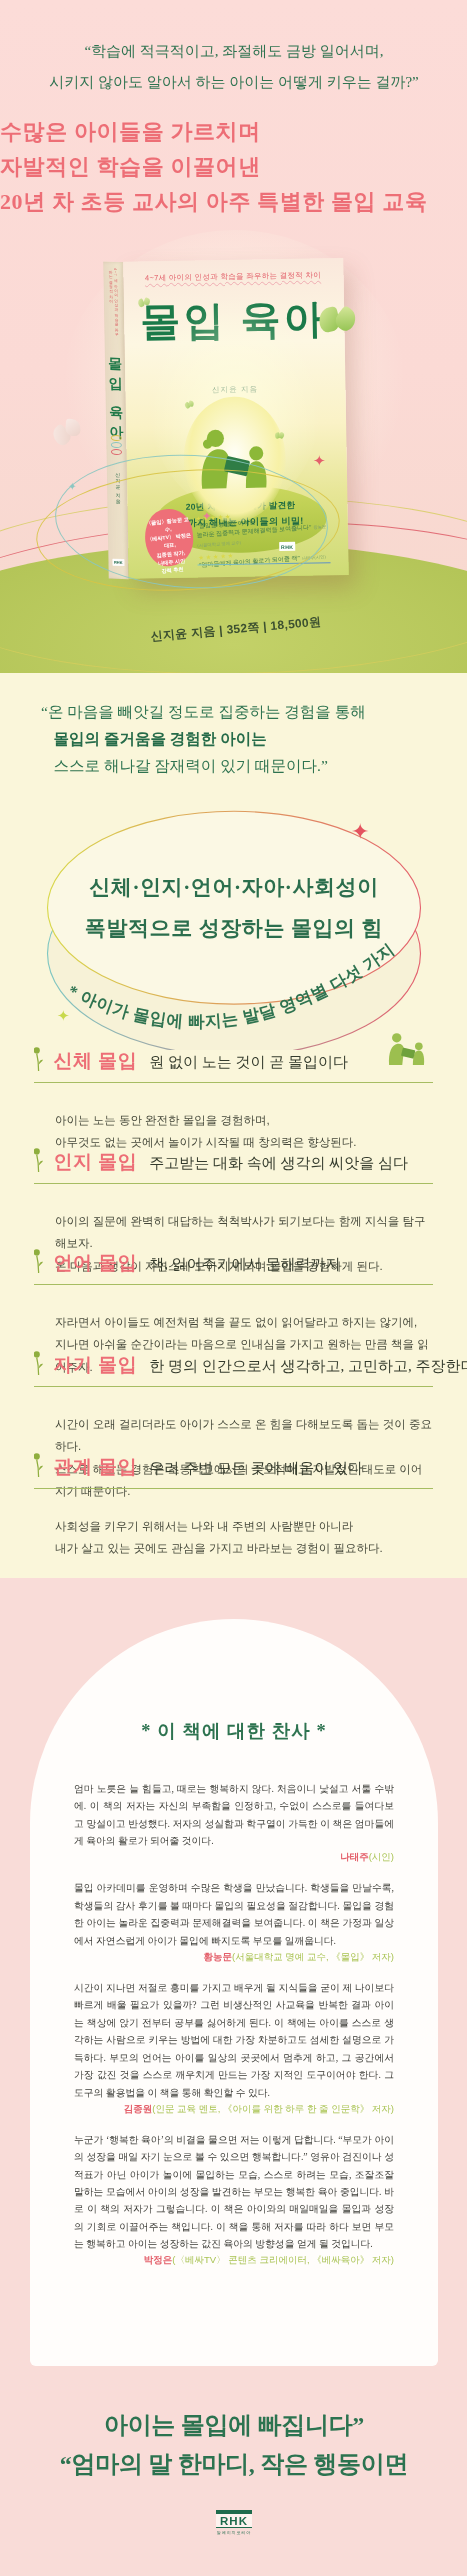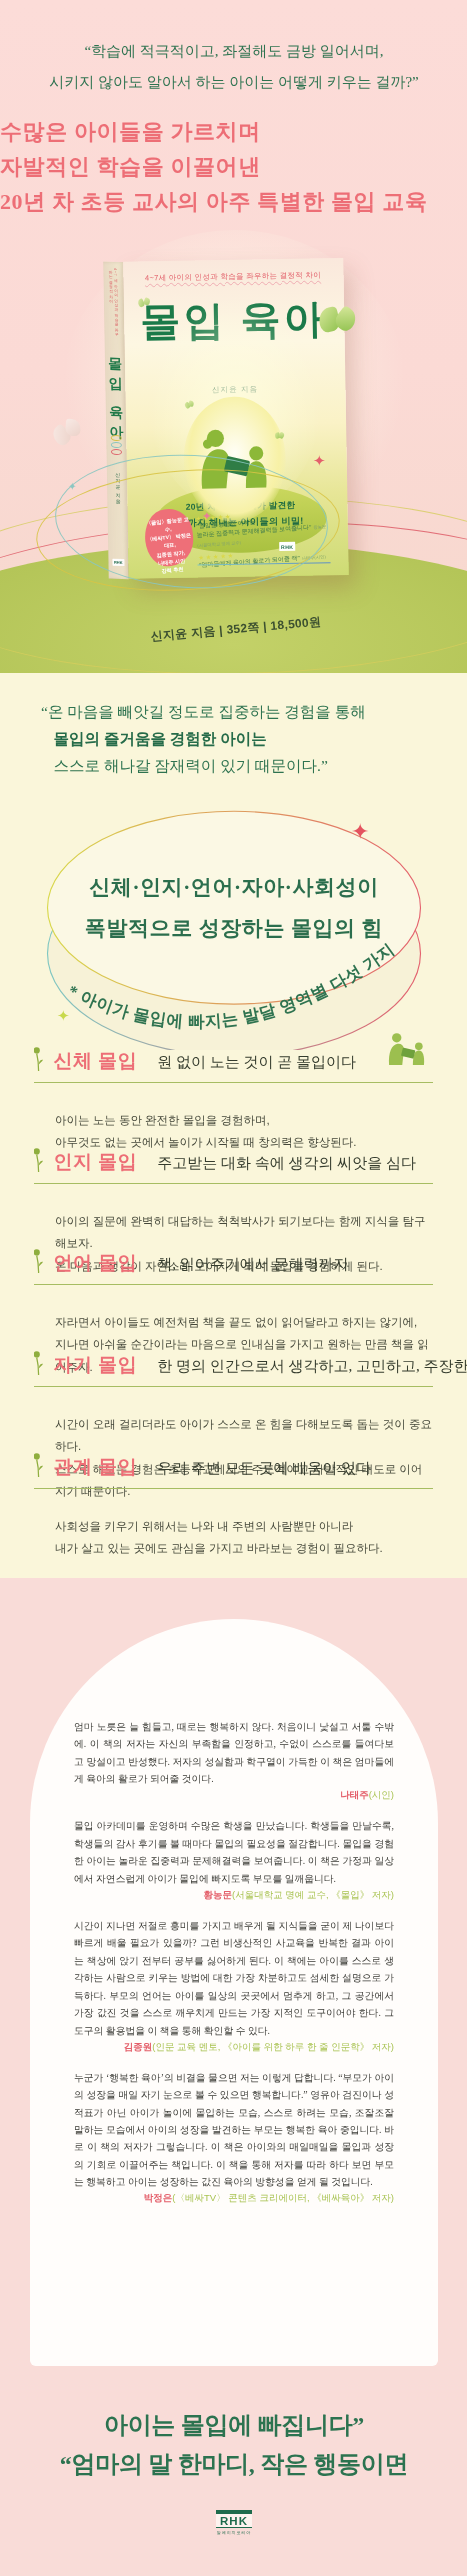--- a/index.html
+++ b/index.html
@@ -91,21 +91,21 @@
   .q2 .q-first{padding-left:0}
   .q2 .q-bold{font-weight:700;color:#256b49}
   .oval-wrap{position:absolute;top:136px;left:0;width:468px;height:241px}
   .arc-text{font-family:"Liberation Serif",serif;font-size:29px;font-weight:700;fill:#2f7350;letter-spacing:1px}
   .power-l{position:absolute;left:0;width:100%;text-align:center;font-family:"Liberation Serif",serif;
     font-size:21px;font-weight:700;color:#2b6e4d;letter-spacing:0.6px}
   .power-l1{top:200px}
   .power-l2{top:241px}
 
   .area{position:absolute;left:34px;width:399px}
-  .area-head{position:relative;padding-left:19.5px;display:flex;align-items:baseline;gap:20px;
+  .area-head{position:relative;padding-left:19.5px;display:flex;align-items:baseline;gap:12px;
     border-bottom:1.1px solid #a6bd62;padding-bottom:8px}
   .plant{position:absolute;left:0;top:-2.3px}
   .area-label{font-family:"Liberation Serif",serif;font-size:19px;font-weight:700;color:#ed6e76;letter-spacing:0.6px;white-space:nowrap}
   .area-title{font-family:"Liberation Serif",serif;font-size:15px;font-weight:500;color:#343b2d;white-space:nowrap}
   .area-body{margin:26px 0 0 21px;font-size:11.5px;line-height:1.95;color:#45483a}
   .read-icon{position:absolute;right:3.4px;top:-17px}
 
   
   .dome{position:absolute;top:41px;left:30px;width:408px;height:747px;background:#fffdfb;
     border-radius:204px 204px 5.7px 5.7px}
@@ -346,20 +346,21 @@
     <div class="area-body">
       <div>사회성을 키우기 위해서는 나와 내 주변의 사람뿐만 아니라</div>
       <div>내가 살고 있는 곳에도 관심을 가지고 바라보는 경험이 필요하다.</div>
     </div>
   </div>
 </div>
 
 <div class="sect s3">
   <div class="dome">
     <div class="dome-inner">
+      <div class="praise-title">* 이 책에 대한 찬사 *</div>
 
       <p class="ptxt">엄마 노릇은 늘 힘들고, 때로는 행복하지 않다. 처음이니 낯설고 서툴 수밖에. 이 책의 저자는 자신의 부족함을 인정하고, 수없이 스스로를 들여다보고 망설이고 반성했다. 저자의 성실함과 학구열이 가득한 이 책은 엄마들에게 육아의 활로가 되어줄 것이다.</p>
       <div class="attr"><span class="nm">나태주</span><span class="rl">(시인)</span></div>
 
       <p class="ptxt">몰입 아카데미를 운영하며 수많은 학생을 만났습니다. 학생들을 만날수록, 학생들의 감사 후기를 볼 때마다 몰입의 필요성을 절감합니다. 몰입을 경험한 아이는 놀라운 집중력과 문제해결력을 보여줍니다. 이 책은 가정과 일상에서 자연스럽게 아이가 몰입에 빠지도록 부모를 일깨웁니다.</p>
       <div class="attr"><span class="nm">황농문</span><span class="rl">(서울대학교 명예 교수, 《몰입》 저자)</span></div>
 
       <p class="ptxt">시간이 지나면 저절로 흥미를 가지고 배우게 될 지식들을 굳이 제 나이보다 빠르게 배울 필요가 있을까? 그런 비생산적인 사교육을 반복한 결과 아이는 책상에 앉기 전부터 공부를 싫어하게 된다. 이 책에는 아이를 스스로 생각하는 사람으로 키우는 방법에 대한 가장 차분하고도 섬세한 설명으로 가득하다. 부모의 언어는 아이를 일상의 곳곳에서 멈추게 하고, 그 공간에서 가장 값진 것을 스스로 깨우치게 만드는 가장 지적인 도구이어야 한다. 그 도구의 활용법을 이 책을 통해 확인할 수 있다.</p>
       <div class="attr"><span class="nm">김종원</span><span class="rl">(인문 교육 멘토, 《아이를 위한 하루 한 줄 인문학》 저자)</span></div>
 

